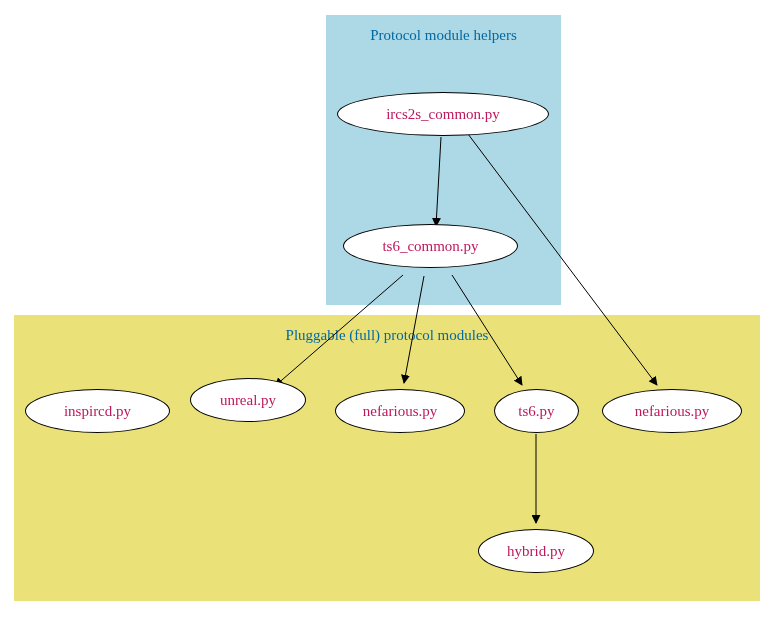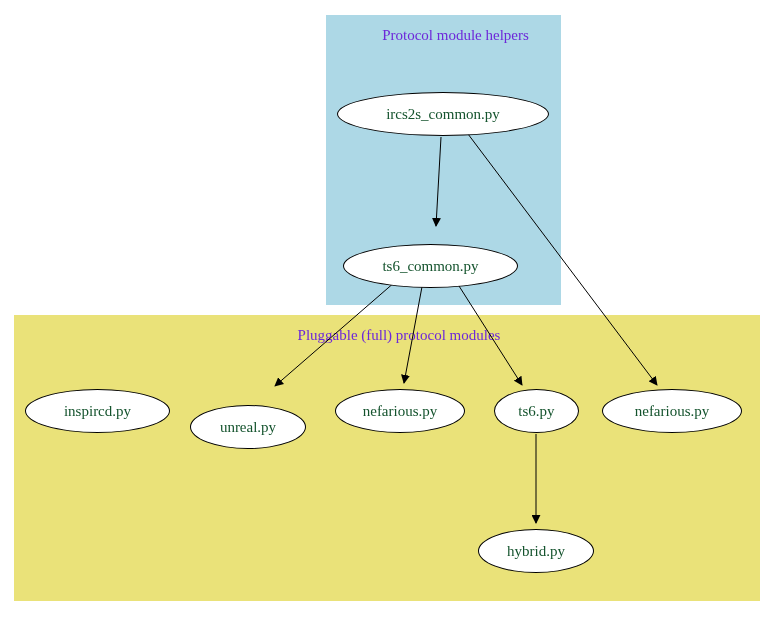--- a/index.html
+++ b/index.html
@@ -19,34 +19,33 @@
     position: absolute;
     box-sizing: border-box;
   }
   .cluster-label {
     position: absolute;
     top: 12px;
     left: 0;
     width: 100%;
     text-align: center;
     font-size: 15px;
-    color: #6d28d9;
-    margin-left: 12px;
+    color: #0369a1;
   }
   .node {
     position: absolute;
     box-sizing: border-box;
     background: #ffffff;
     border: 1px solid #000000;
     border-radius: 50%;
     display: flex;
     align-items: center;
     justify-content: center;
     font-size: 15px;
-    color: #14532d;
+    color: #be185d;
     white-space: nowrap;
   }
   svg.edges {
     position: absolute;
     top: 0;
     left: 0;
     width: 775px;
     height: 622px;
     pointer-events: none;
   }
@@ -79,29 +78,29 @@
     <line x1="403" y1="275" x2="275" y2="386" marker-end="url(#arrow)"></line>
     <line x1="424" y1="276" x2="404" y2="383" marker-end="url(#arrow)"></line>
     <line x1="452" y1="275" x2="522" y2="385" marker-end="url(#arrow)"></line>
     <line x1="536" y1="434" x2="536" y2="523" marker-end="url(#arrow)"></line>
   </svg>
 
   <div class="node" style="left:337px; top:92px; width:212px; height:44px;">
     <span>ircs2s_common.py</span>
   </div>
 
-  <div class="node" style="left:343px; top:244px; width:175px; height:44px;">
+  <div class="node" style="left:343px; top:224px; width:175px; height:44px;">
     <span>ts6_common.py</span>
   </div>
 
   <div class="node" style="left:25px; top:389px; width:145px; height:44px;">
     <span>inspircd.py</span>
   </div>
 
-  <div class="node" style="left:190px; top:405px; width:116px; height:44px;">
+  <div class="node" style="left:190px; top:378px; width:116px; height:44px;">
     <span>unreal.py</span>
   </div>
 
   <div class="node" style="left:335px; top:389px; width:130px; height:44px;">
     <span>nefarious.py</span>
   </div>
 
   <div class="node" style="left:494px; top:389px; width:85px; height:44px;">
     <span>ts6.py</span>
   </div>

